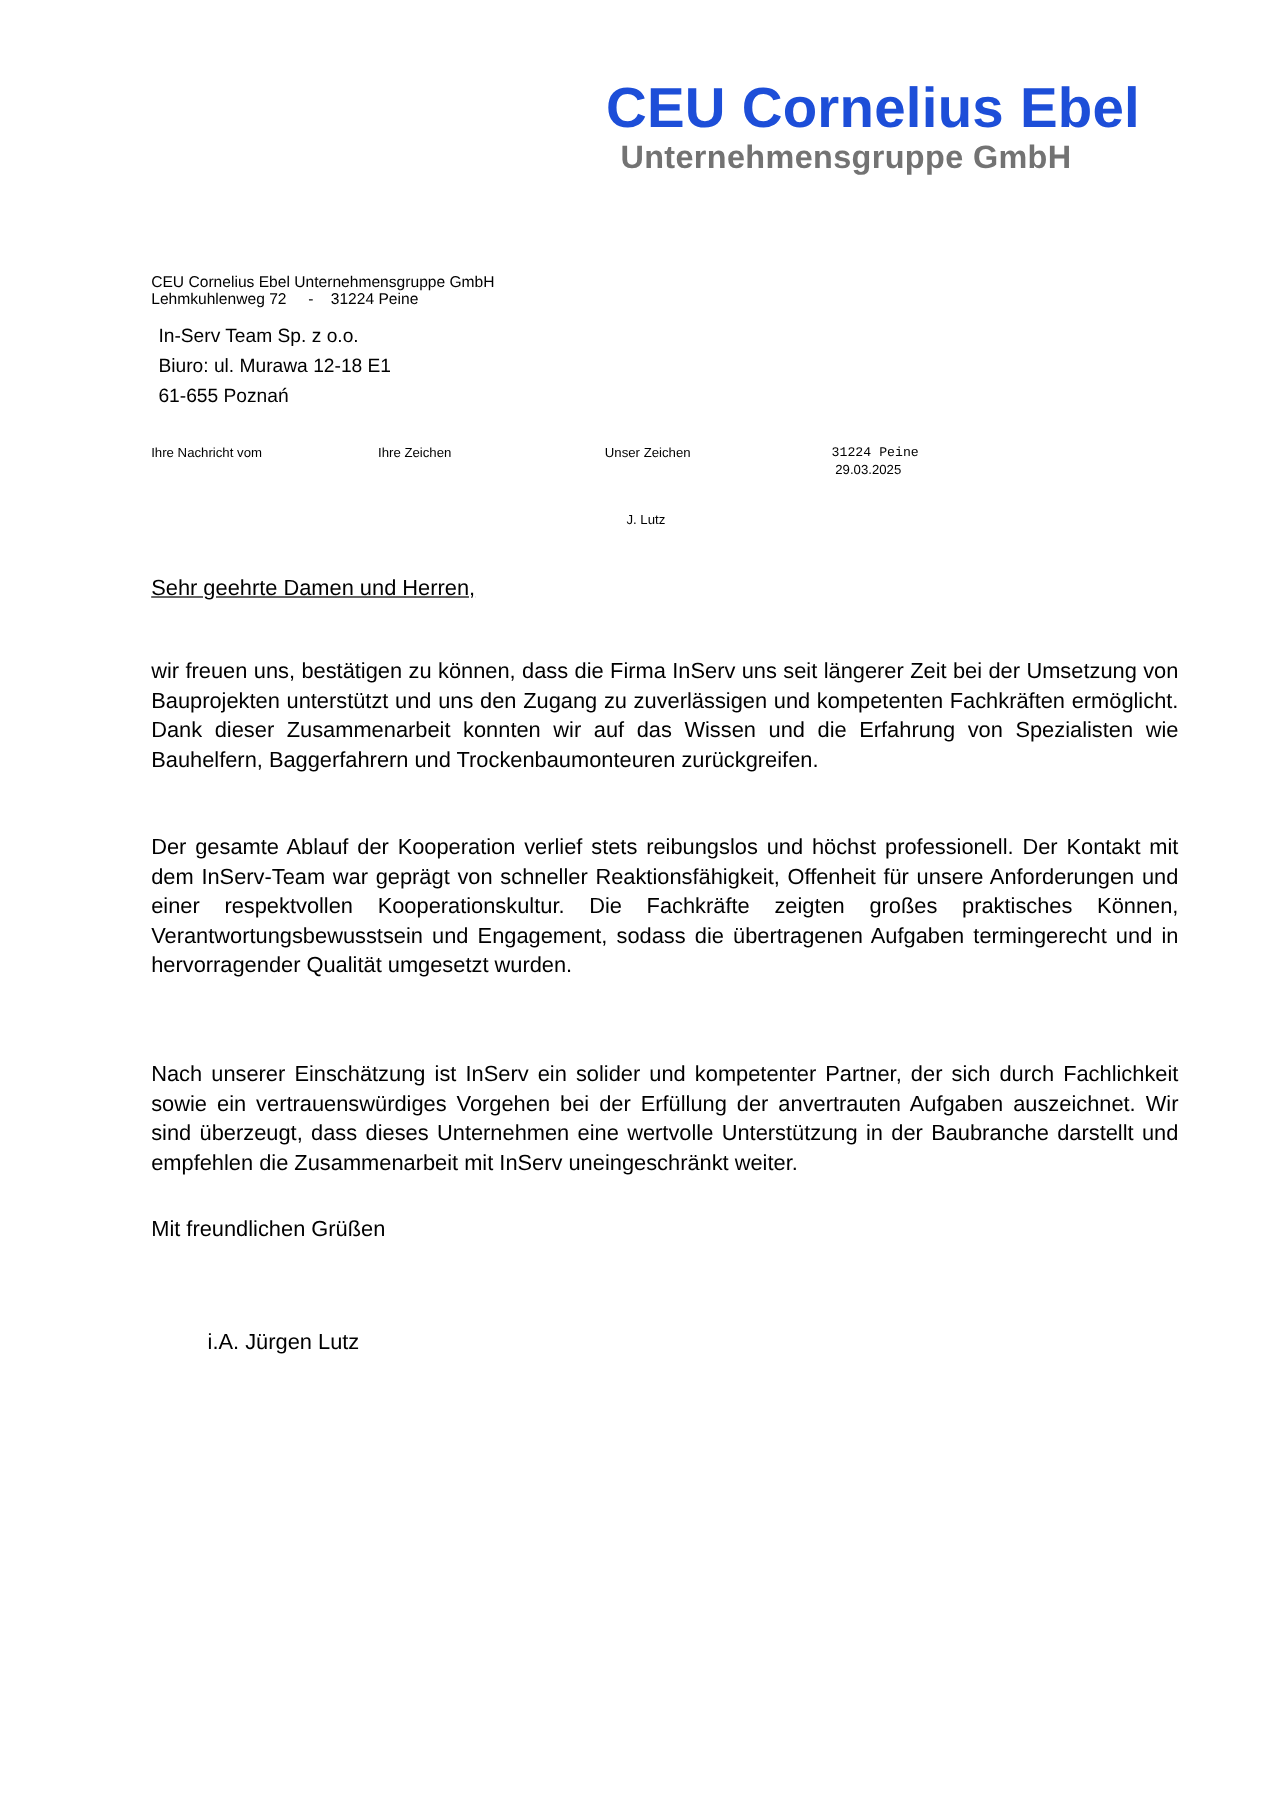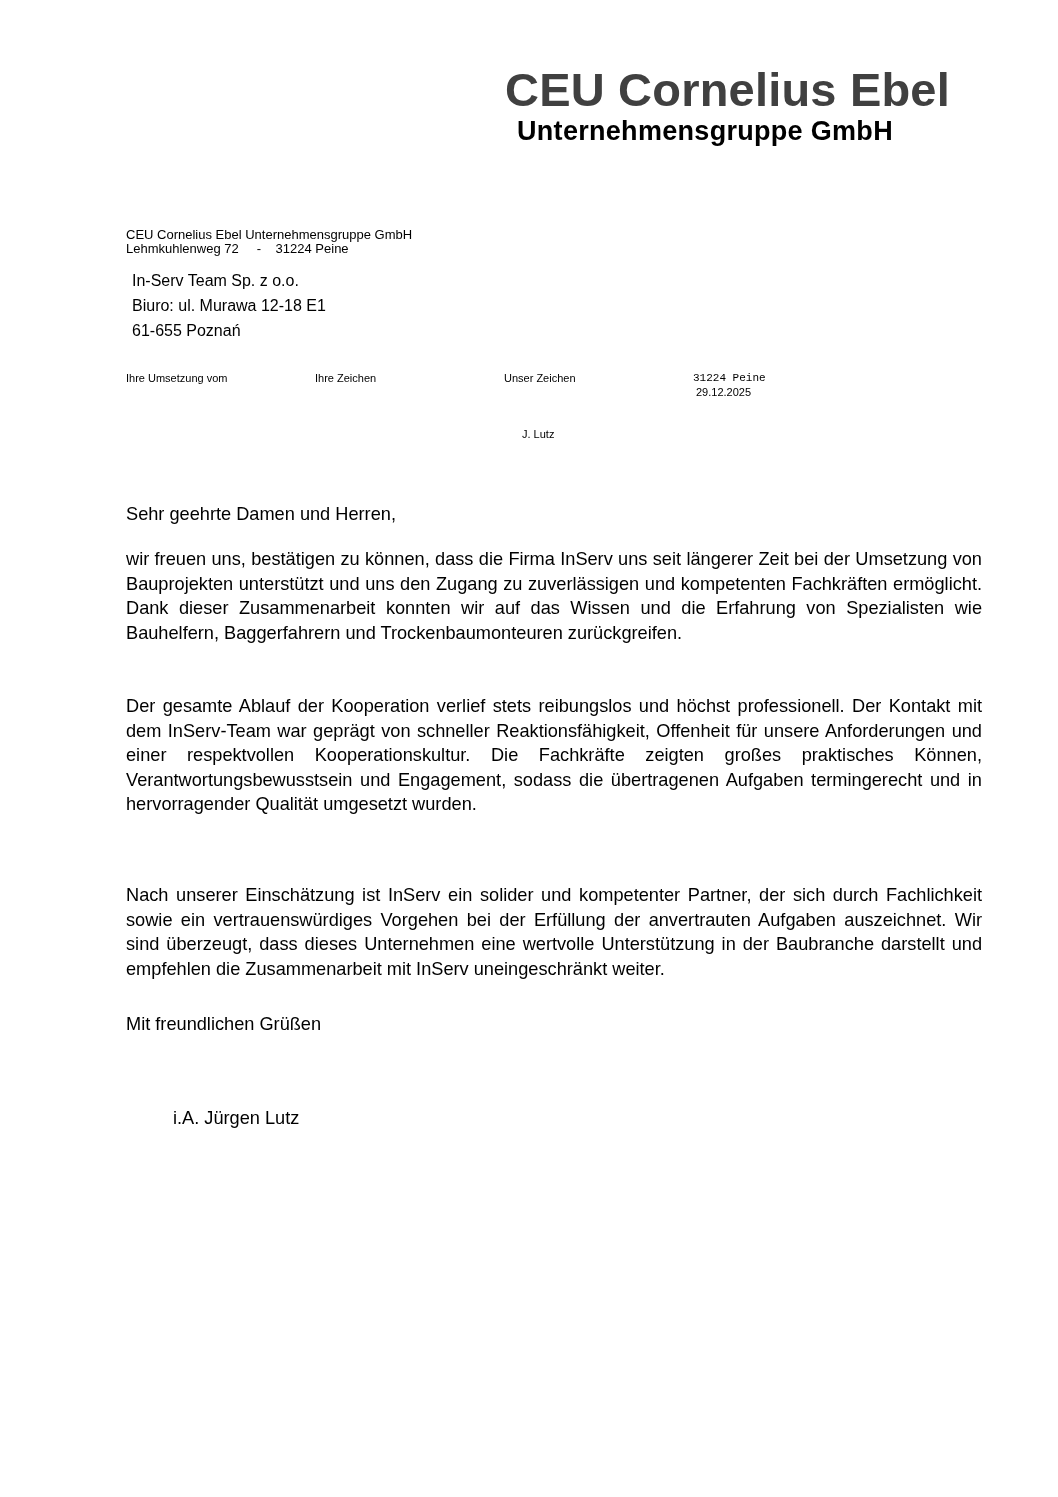--- a/index.html
+++ b/index.html
@@ -1,19 +1,19 @@
 <!DOCTYPE html>
 <html><head>
   <meta charset="utf-8">
   <style>
     html, body { margin: 0; padding: 0; background: #ffffff; }
     body { width: 1058px; height: 1497px; position: relative; overflow: hidden; color: #000; font-family: "Liberation Sans", sans-serif; }
     .abs { position: absolute; white-space: nowrap; }
-    .logo-line1 { left: 505px; top: 62px; font-size: 47px; font-weight: bold; color: #404040; letter-spacing: 0.2px; }
-    .logo-line2 { left: 517px; top: 116px; font-size: 27px; font-weight: bold; color: #000000; letter-spacing: 0.3px; }
+    .logo-line1 { left: 505px; top: 62px; font-size: 47px; font-weight: bold; color: #1d4ed8; letter-spacing: 0.2px; }
+    .logo-line2 { left: 517px; top: 116px; font-size: 27px; font-weight: bold; color: #737373; letter-spacing: 0.3px; }
     .sender { left: 126px; font-size: 13px; line-height: 13px; }
     .recipient { left: 132px; font-size: 16px; line-height: 26px; }
     .ref { font-size: 11px; line-height: 14px; }
     .body-text { left: 126px; width: 856px; font-size: 18.2px; line-height: 24.5px; text-align: justify; white-space: normal; }
     p { margin: 0; }
     .greeting, .closing { left: 126px; font-size: 18.2px; }
     .signature { left: 173px; font-size: 18.2px; }
   </style>
 </head>
 <body>
@@ -28,30 +28,30 @@
   <div class="abs sender" style="top:242px; white-space: pre;">Lehmkuhlenweg 72     -    31224 Peine</div>
 </div>
 
 <div>
   <div class="abs recipient" style="top:268px;">In-Serv Team Sp. z o.o.</div>
   <div class="abs recipient" style="top:293px;">Biuro: ul. Murawa 12-18 E1</div>
   <div class="abs recipient" style="top:318px;">61-655 Poznań</div>
 </div>
 
 <div>
-  <div class="abs ref" style="left:126px; top:371px;">Ihre Umsetzung vom</div>
+  <div class="abs ref" style="left:126px; top:371px;">Ihre Nachricht vom</div>
   <div class="abs ref" style="left:315px; top:371px;">Ihre Zeichen</div>
   <div class="abs ref" style="left:504px; top:371px;">Unser Zeichen</div>
   <div class="abs ref" style="left:522px; top:385px;margin-top:42px;">J. Lutz</div>
   <div class="abs ref" style="left:693px; top:371px;font-family:Liberation Mono, monospace;">31224 Peine</div>
-  <div class="abs ref" style="left:696px; top:385px;">29.12.2025</div>
+  <div class="abs ref" style="left:696px; top:385px;">29.03.2025</div>
 </div>
 
 <div>
-  <div class="abs greeting" style="top:504px;">Sehr geehrte Damen und Herren,</div>
+  <div class="abs greeting" style="top:480px;text-decoration:underline;">Sehr geehrte Damen und Herren,</div>
 
   <div class="abs body-text" style="top:547px;">
     <p>wir freuen uns, bestätigen zu können, dass die Firma InServ uns seit längerer Zeit bei der Umsetzung von Bauprojekten unterstützt und uns den Zugang zu zuverlässigen und kompetenten Fachkräften ermöglicht. Dank dieser Zusammenarbeit konnten wir auf das Wissen und die Erfahrung von Spezialisten wie Bauhelfern, Baggerfahrern und Trockenbaumonteuren zurückgreifen.</p>
   </div>
 
   <div class="abs body-text" style="top:694px;">
     <p>Der gesamte Ablauf der Kooperation verlief stets reibungslos und höchst professionell. Der Kontakt mit dem InServ-Team war geprägt von schneller Reaktionsfähigkeit, Offenheit für unsere Anforderungen und einer respektvollen Kooperationskultur. Die Fachkräfte zeigten großes praktisches Können, Verantwortungsbewusstsein und Engagement, sodass die übertragenen Aufgaben termingerecht und in hervorragender Qualität umgesetzt wurden.</p>
   </div>
 
   <div class="abs body-text" style="top:883px;">

